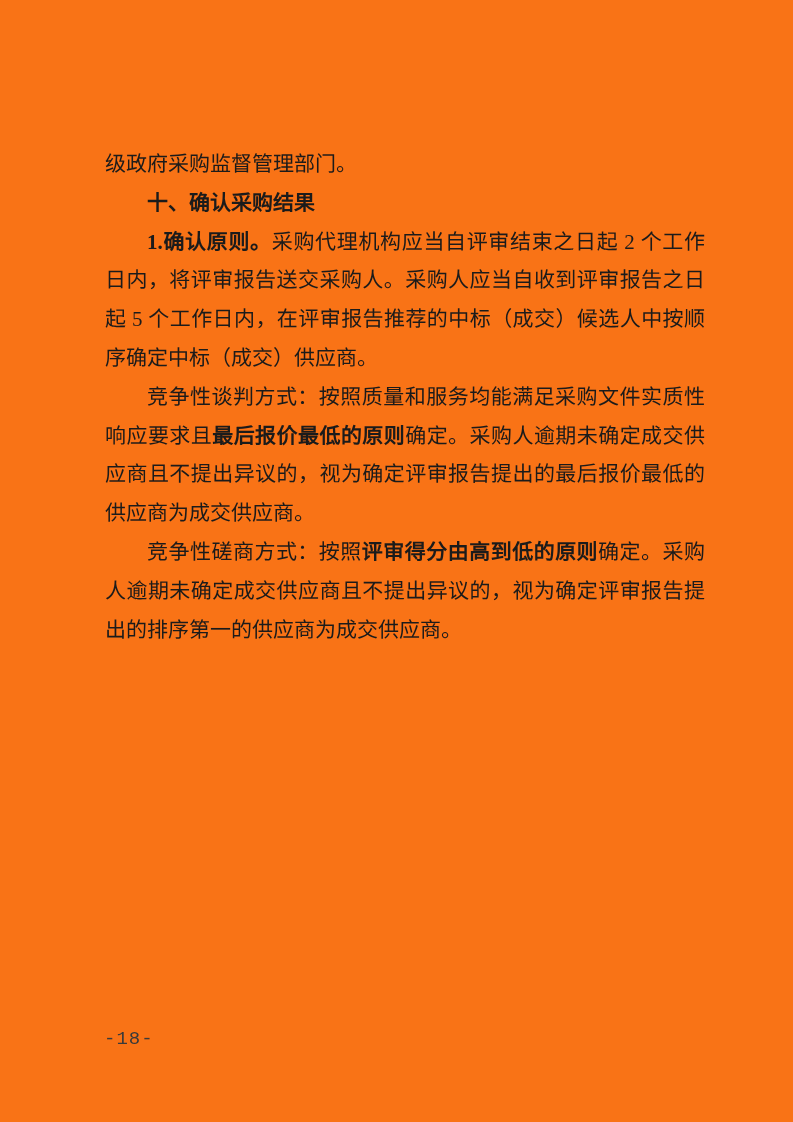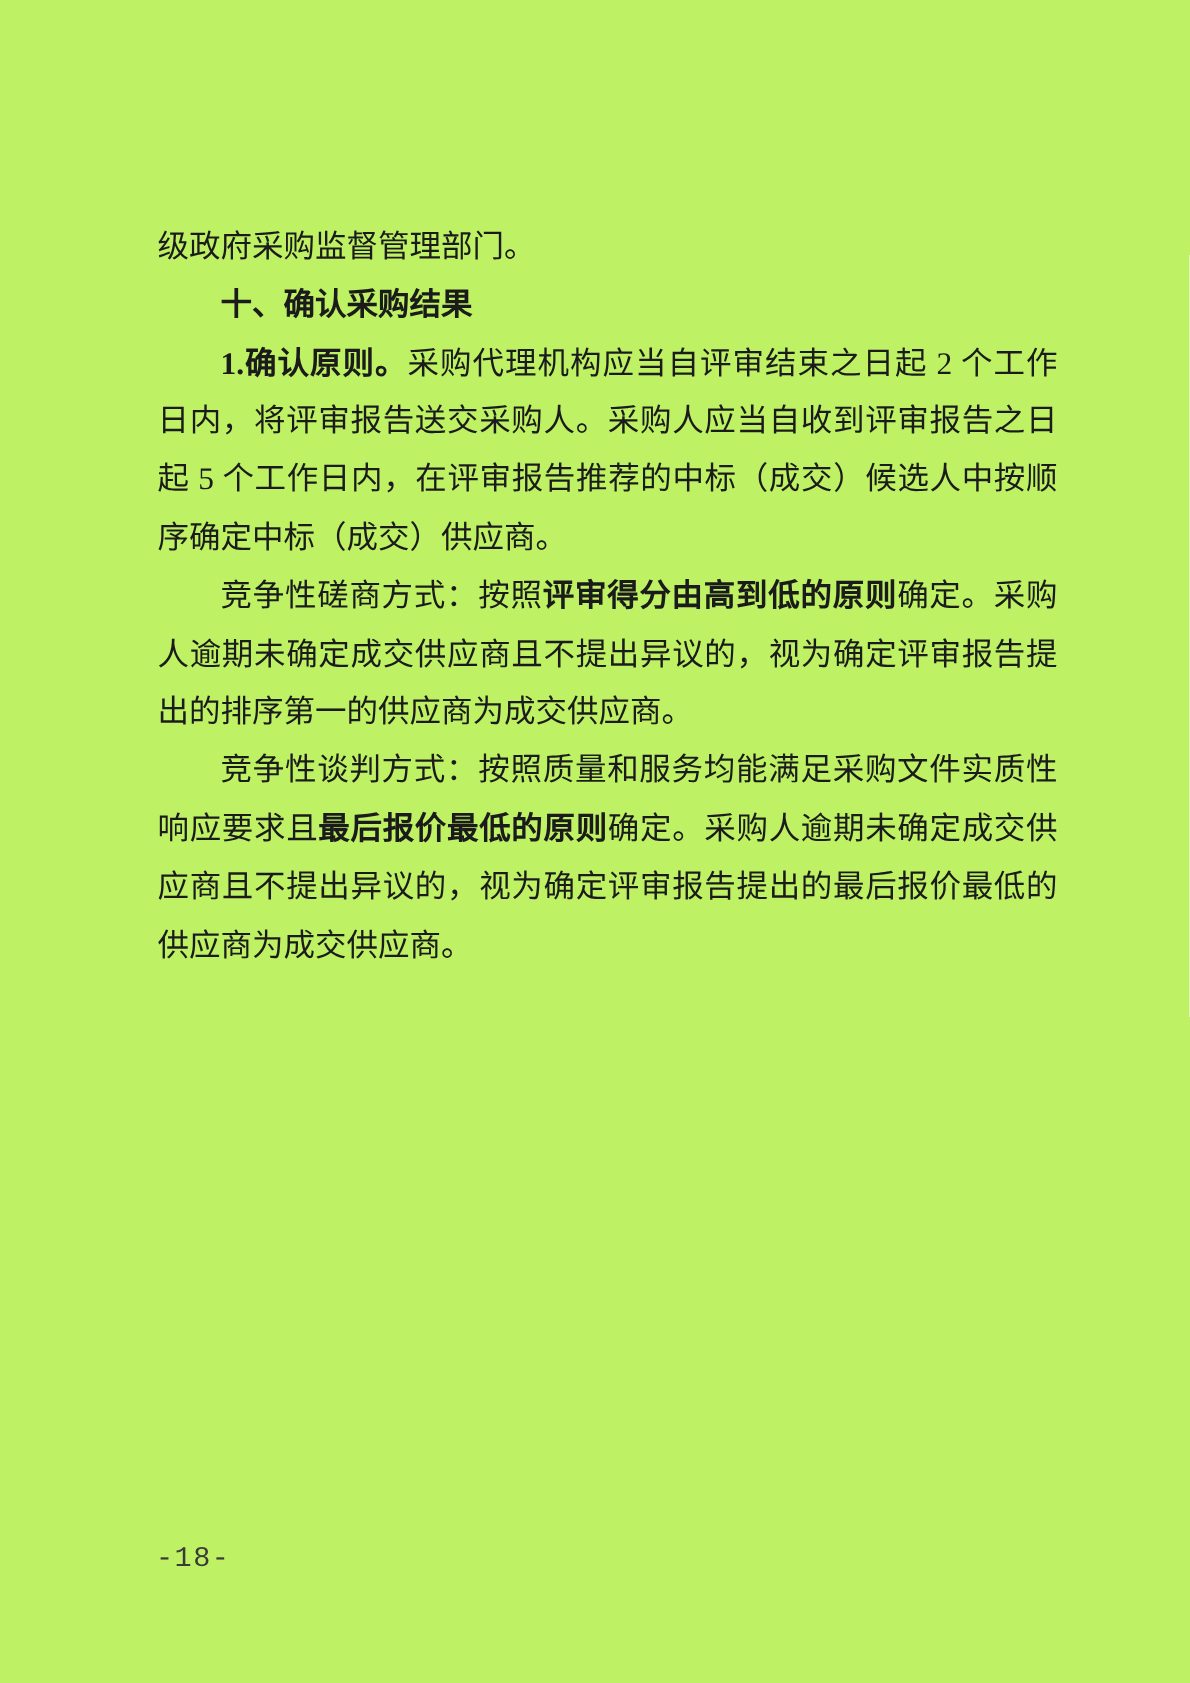--- a/index.html
+++ b/index.html
@@ -10,21 +10,21 @@
   body {
     width: 793px;
     height: 1122px;
     font-family: "Liberation Serif", "DejaVu Serif", serif;
     color: #1b1b1b;
   }
   .page {
     position: relative;
     width: 793px;
     height: 1122px;
-    background: #bef264;
+    background: #f97316;
     overflow: hidden;
   }
   .doc-body {
     position: absolute;
     left: 105px;
     top: 145px;
     width: 600px;
   }
   .para {
     margin: 0;
@@ -56,19 +56,19 @@
   }
 </style>
 </head>
 <body>
 
 <div class="page">
   <main class="doc-body" id="doc-body">
       <p class="para"><span class="run">级政府采购监督管理部门。</span></p>
       <p class="para indent heading"><span class="run bold">十、确认采购结果</span></p>
       <p class="para indent"><span class="run bold">1.确认原则。</span><span class="run">采购代理机构应当自评审结束之日起 2 个工作日内，将评审报告送交采购人。采购人应当自收到评审报告之日起 5 个工作日内，在评审报告推荐的中标（成交）候选人中按顺序确定中标（成交）供应商。</span></p>
+      <p class="para indent"><span class="run">竞争性谈判方式：按照质量和服务均能满足采购文件实质性响应要求且</span><span class="run bold">最后报价最低的原则</span><span class="run">确定。采购人逾期未确定成交供应商且不提出异议的，视为确定评审报告提出的最后报价最低的供应商为成交供应商。</span></p>
       <p class="para indent"><span class="run">竞争性磋商方式：按照</span><span class="run bold">评审得分由高到低的原则</span><span class="run">确定。采购人逾期未确定成交供应商且不提出异议的，视为确定评审报告提出的排序第一的供应商为成交供应商。</span></p>
-      <p class="para indent"><span class="run">竞争性谈判方式：按照质量和服务均能满足采购文件实质性响应要求且</span><span class="run bold">最后报价最低的原则</span><span class="run">确定。采购人逾期未确定成交供应商且不提出异议的，视为确定评审报告提出的最后报价最低的供应商为成交供应商。</span></p>
     </main>
   <div class="page-footer">
     <span>-18-</span>
   </div>
 </div>
 
 </body></html>

